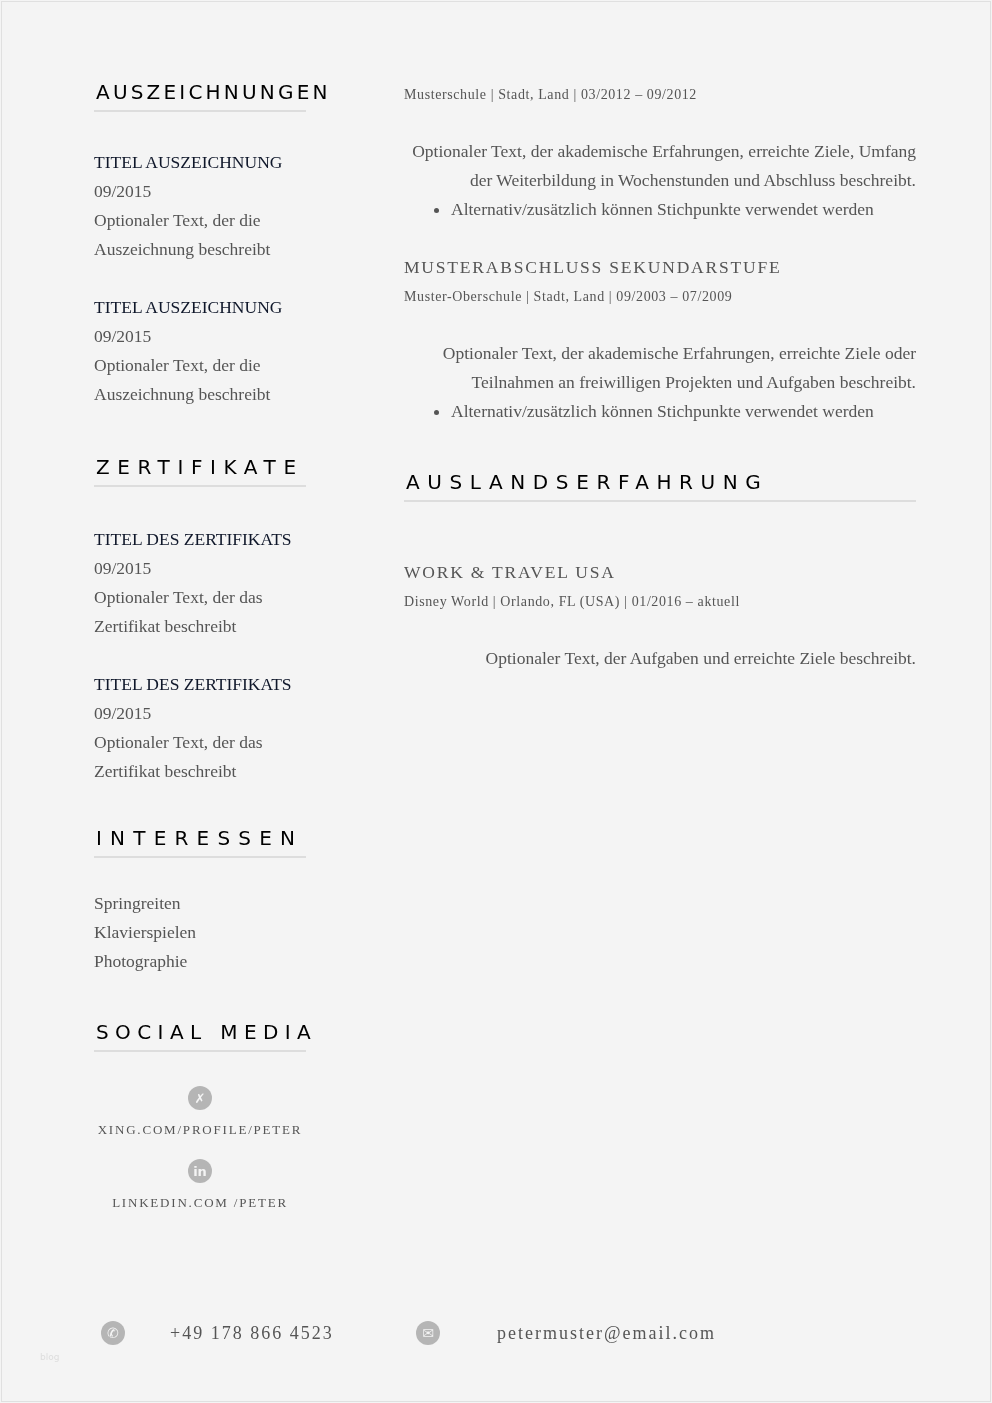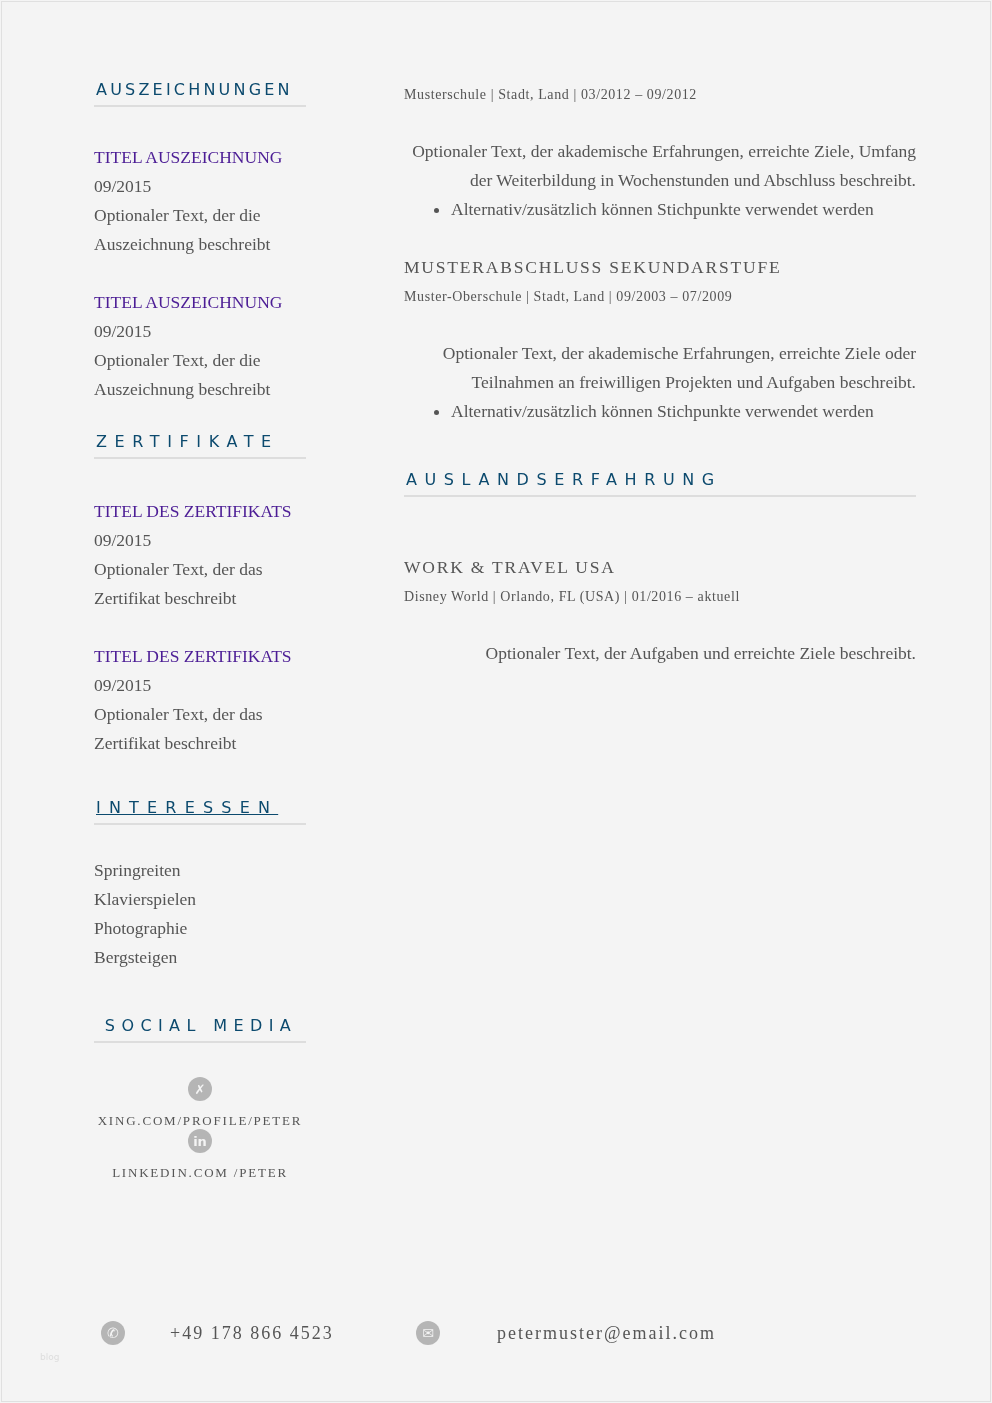--- a/index.html
+++ b/index.html
@@ -15,56 +15,56 @@
     position: absolute; left: 1px; top: 1px; right: 1px; bottom: 1px;
     border: 1px solid #e0e0e0;
     pointer-events: none;
   }
   .left-col { position: absolute; left: 94px; top: 80px; width: 212px; }
   .right-col { position: absolute; left: 404px; top: 80px; width: 512px; }
 
   .sec-head {
     font-family: "DejaVu Sans", sans-serif;
     font-weight: normal;
-    color: #0c4a6e;
-    font-size: 16px;
+    color: #000000;
+    font-size: 20px;
     padding: 0 0 6px 2px;
     border-bottom: 2px solid #ddd;
     margin: 0;
     white-space: nowrap;
   }
   .sec-head.s1 { letter-spacing: 3.2px; }
   .sec-head.s2 { letter-spacing: 7.6px; }
   .sec-head.s3 { letter-spacing: 8.2px; }
   .sec-head.s4 { letter-spacing: 6.4px; text-align: center; }
 
   .entry { font-size: 17.5px; line-height: 29px; color: #555; }
-  .entry .title { text-transform: uppercase; color: #4c1d95; }
+  .entry .title { text-transform: uppercase; color: #0f172a; }
 
   .awards .entry:first-of-type { margin-top: 36px; }
   .awards .entry + .entry { margin-top: 29px; }
-  #cert-head { margin-top: 28px; }
+  #cert-head { margin-top: 46px; }
   .certs .entry:first-of-type { margin-top: 38px; }
   .certs .entry + .entry { margin-top: 29px; }
-  #int-head { margin-top: 40px; text-decoration: underline; }
+  #int-head { margin-top: 40px; }
   .interests { margin-top: 31px; font-size: 17.5px; line-height: 29px; }
   #social-head { margin-top: 44px; }
   .social { text-align: center; margin-top: 34px; }
   .soc-icon {
     width: 24px; height: 24px; border-radius: 50%;
     background: #b5b5b5; color: #f4f4f4;
     display: inline-flex; align-items: center; justify-content: center;
     font-family: "DejaVu Sans", sans-serif; font-weight: bold; font-size: 13px;
   }
   .soc-label {
     display: block; margin-top: 12px;
     font-size: 13px; letter-spacing: 1.8px; color: #555;
     text-transform: uppercase;
   }
-  .soc-item + .soc-item { }
+  .soc-item + .soc-item { margin-top: 21px; }
 
   
   .r-entry .r-title {
     font-size: 17.5px; letter-spacing: 1.8px; text-transform: uppercase;
     color: #555; line-height: 29px;
   }
   .r-entry .r-meta {
     font-size: 14px; letter-spacing: 0.6px; line-height: 29px; color: #555;
   }
   .r-entry .r-desc { margin-top: 28px; font-size: 17.5px; line-height: 29px; text-align: right; }
@@ -123,21 +123,20 @@
       <div>Zertifikat beschreibt</div>
     </div>
   </section>
 
   <section>
     <h2 id="int-head" class="sec-head s3">INTERESSEN</h2>
     <div class="interests">
       <div>Springreiten</div>
       <div>Klavierspielen</div>
       <div>Photographie</div>
-      <div>Bergsteigen</div>
     </div>
   </section>
 
   <section>
     <h2 id="social-head" class="sec-head s4">SOCIAL MEDIA</h2>
     <div class="social">
       <div class="soc-item">
         <span class="soc-icon">✗</span>
         <span class="soc-label">XING.COM/PROFILE/PETER</span>
       </div>

